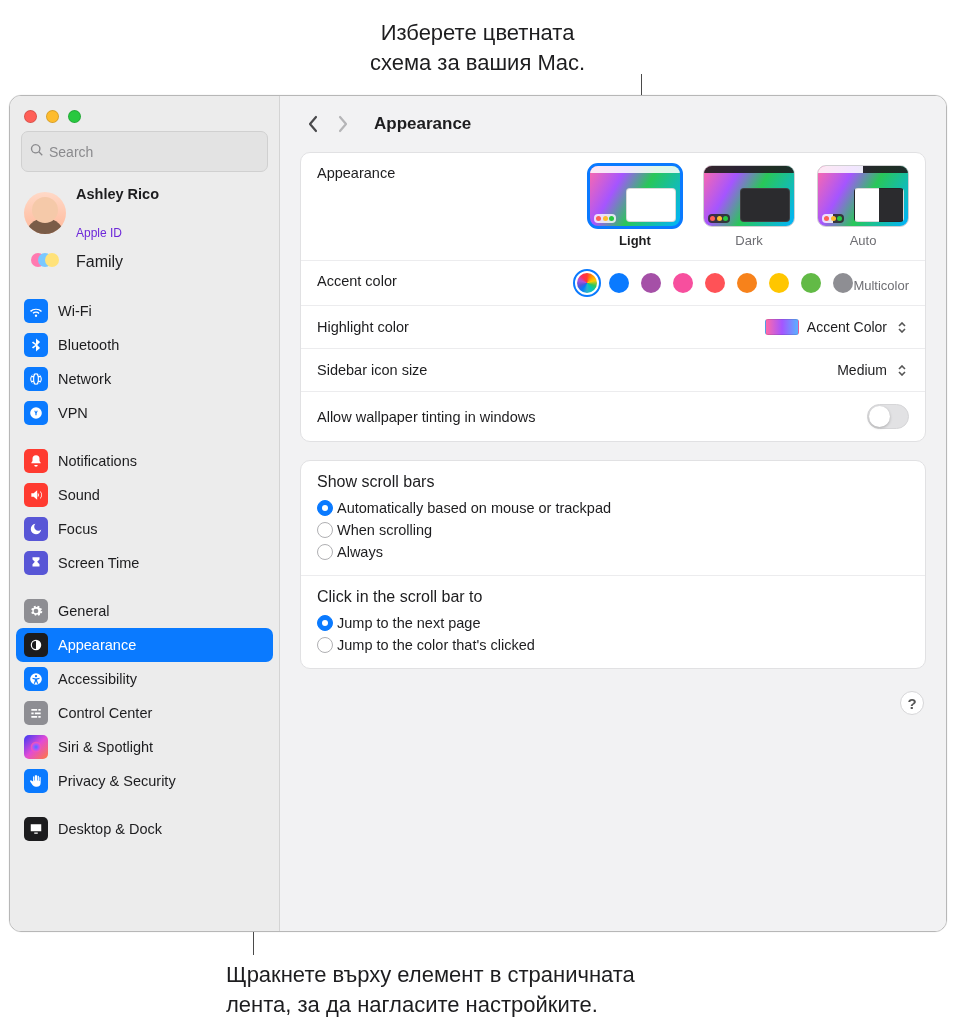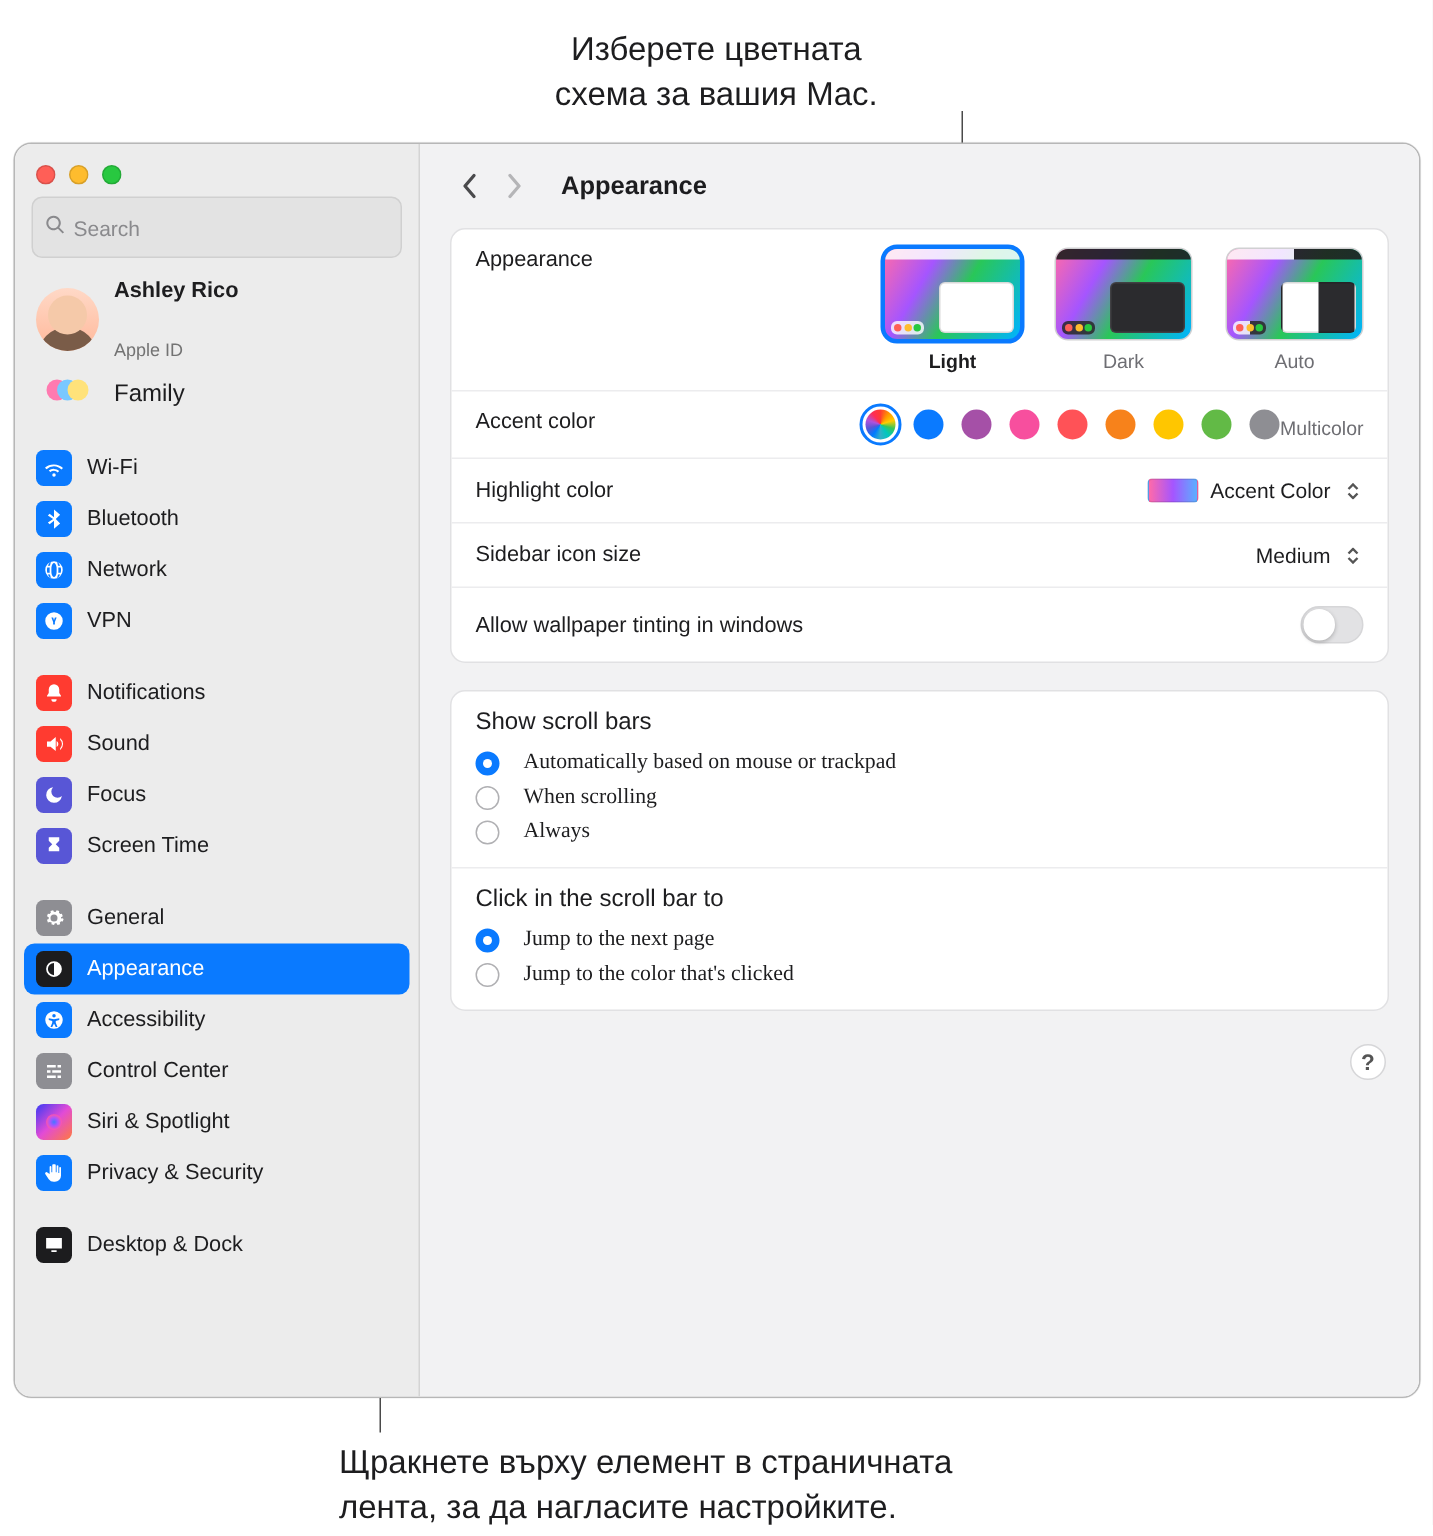--- a/index.html
+++ b/index.html
@@ -98,21 +98,21 @@
   }
   .avatar::after{
     content:""; width:26px; height:26px; border-radius:50%;
     background:#f5c9a9; position:absolute; top:5px;
   }
   .avatar::before{
     content:""; width:40px; height:20px; border-radius:20px 20px 0 0;
     background:#7a5c48; position:absolute; bottom:-4px;
   }
   .acct-name { font-size: 14.5px; font-weight: 600; }
-  .acct-sub { font-size: 12px; color: #737373; margin-top: 24px; }
+  .acct-sub { font-size: 12px; color: #6d28d9; margin-top: 24px; }
 
   .family-row {
     display: flex; align-items: center;
     padding: 6px 8px; border-radius: 7px;
   }
   .family-iconwrap {
     width: 42px; text-align: center; margin-right: 10px;
   }
   .family-icon {
     display:inline-flex; width:28px; height:20px; position:relative;
@@ -230,21 +230,21 @@
   }
   .popup-ctrl .caret{width:14px;height:18px;display:flex;flex-direction:column;justify-content:center;align-items:center;gap:1px;color:#555;}
   .popup-ctrl .caret svg{width:8px;height:5px;fill:none;stroke:currentColor;stroke-width:1.6;}
 
   .toggle{
     width:42px;height:25px;border-radius:25px;background:#e2e2e4;position:relative;border:1px solid #d6d6d8;
   }
   .toggle .knob{position:absolute;width:21px;height:21px;border-radius:50%;background:#fff;top:1px;left:1px;box-shadow:0 1px 3px rgba(0,0,0,.25);}
 
   .radio-group{margin-top:6px;}
-  .radio-row{display:flex;align-items:center;gap:16px;padding:3px 0;font-size:14.5px;font-family:Liberation Serif, serif;}
+  .radio-row{display:flex;align-items:center;gap:4px;padding:3px 0;font-size:14.5px;}
   .radio{width:16px;height:16px;border-radius:50%;border:1.5px solid #b0b0b3;display:flex;align-items:center;justify-content:center;flex-shrink:0;}
   .radio.on{border-color:#0a7aff;background:#0a7aff;}
   .radio.on::after{content:"";width:6px;height:6px;border-radius:50%;background:#fff;}
 
   .help-btn{
     width:24px;height:24px;border-radius:50%;background:#fff;border:1px solid #d6d6d8;
     display:flex;align-items:center;justify-content:center;
     font-size:15px;color:#555;font-weight:600;
     margin-left:auto;
   }

